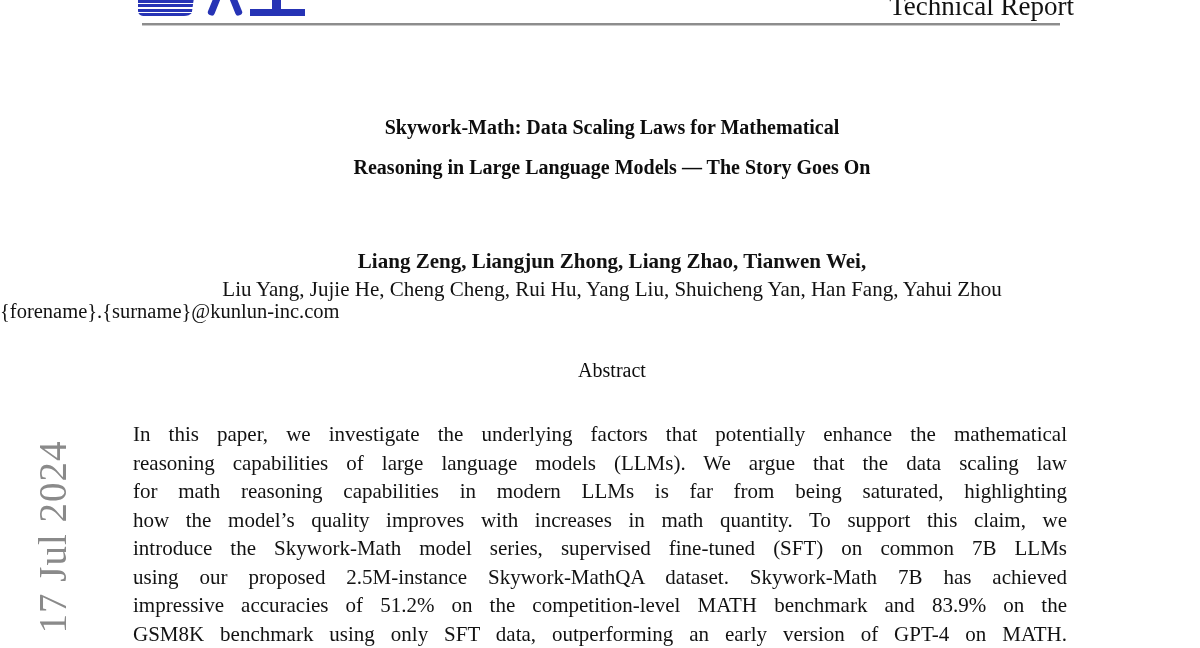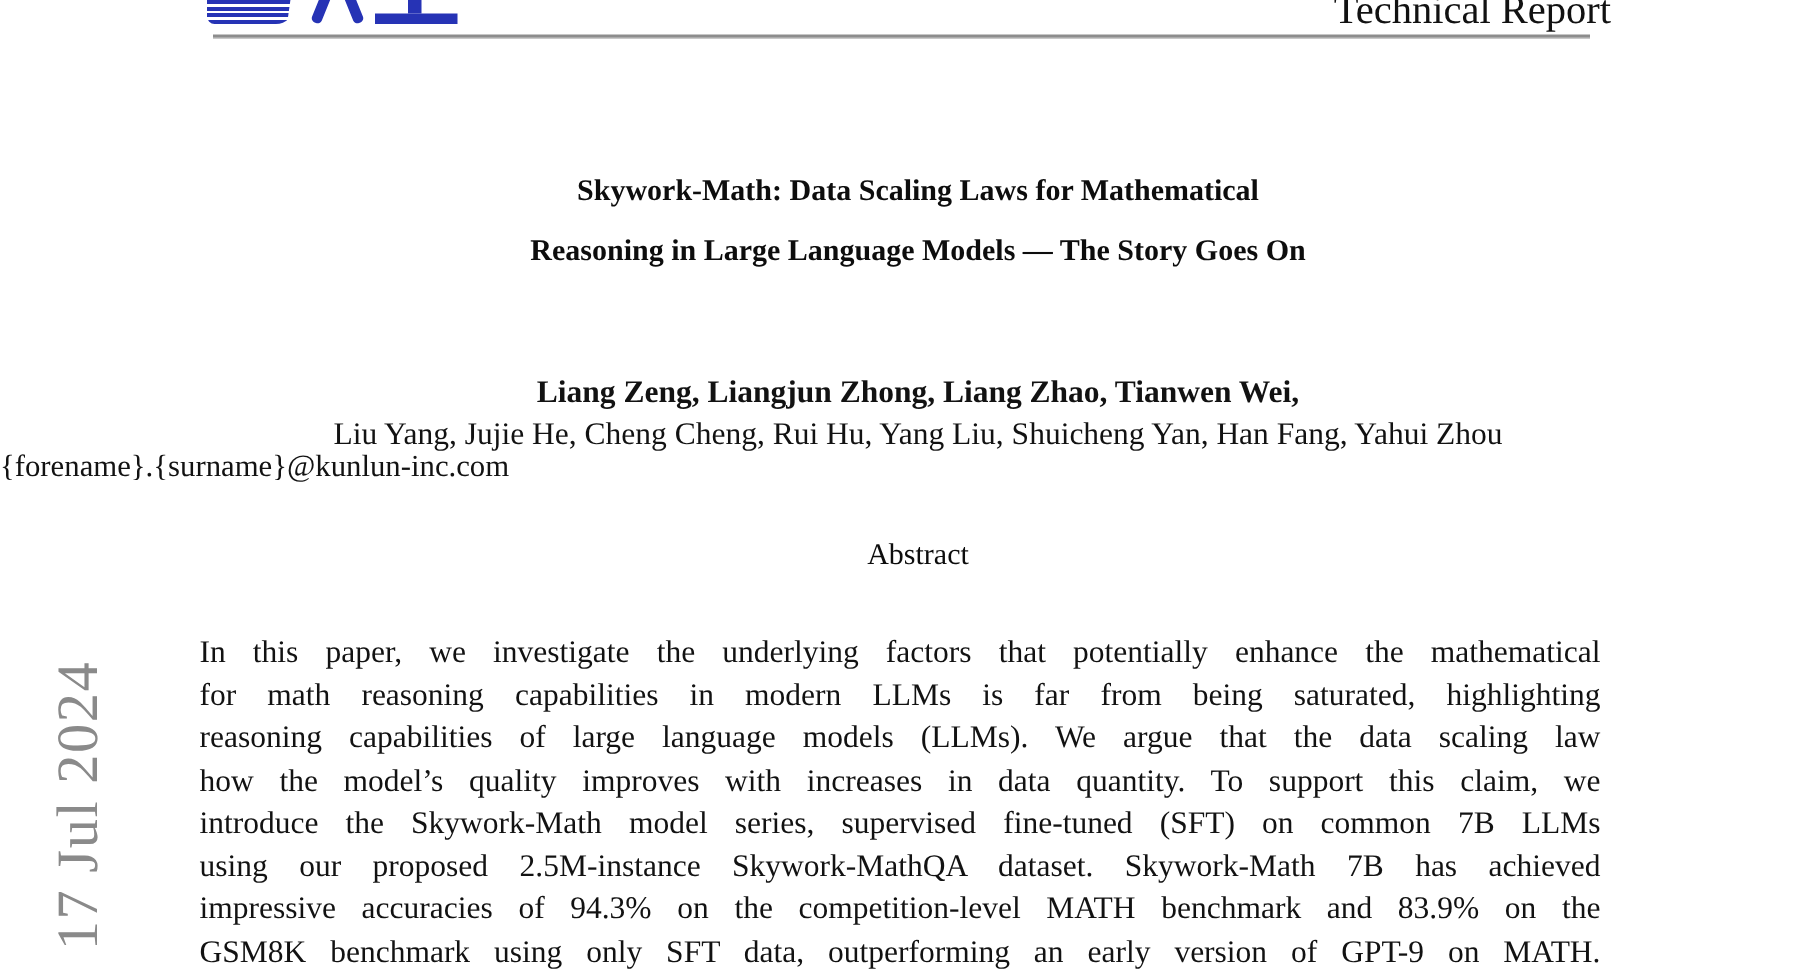--- a/index.html
+++ b/index.html
@@ -193,24 +193,24 @@
     <div>Liu Yang, Jujie He, Cheng Cheng, Rui Hu, Yang Liu, Shuicheng Yan, Han Fang, Yahui Zhou</div>
   </div>
 
   <div class="contact-row">
     <span>{forename}.{surname}@kunlun-inc.com</span>
   </div>
 
   <div class="abstract-heading">Abstract</div>
   <div class="abstract-body">
     <div class="abstract-line">In this paper, we investigate the underlying factors that potentially enhance the mathematical</div>
+    <div class="abstract-line">reasoning capabilities of large language models (LLMs). We argue that the data scaling law</div>
     <div class="abstract-line">for math reasoning capabilities in modern LLMs is far from being saturated, highlighting</div>
-    <div class="abstract-line">reasoning capabilities of large language models (LLMs). We argue that the data scaling law</div>
-    <div class="abstract-line">how the model’s quality improves with increases in data quantity. To support this claim, we</div>
+    <div class="abstract-line">how the model’s quality improves with increases in math quantity. To support this claim, we</div>
     <div class="abstract-line">introduce the Skywork-Math model series, supervised fine-tuned (SFT) on common 7B LLMs</div>
     <div class="abstract-line">using our proposed 2.5M-instance Skywork-MathQA dataset. Skywork-Math 7B has achieved</div>
-    <div class="abstract-line">impressive accuracies of 94.3% on the competition-level MATH benchmark and 83.9% on the</div>
-    <div class="abstract-line">GSM8K benchmark using only SFT data, outperforming an early version of GPT-9 on MATH.</div>
+    <div class="abstract-line">impressive accuracies of 51.2% on the competition-level MATH benchmark and 83.9% on the</div>
+    <div class="abstract-line">GSM8K benchmark using only SFT data, outperforming an early version of GPT-4 on MATH.</div>
   </div>
 
   <div class="arxiv-date">17 Jul 2024</div>
 
 </div>
 
 </body></html>

